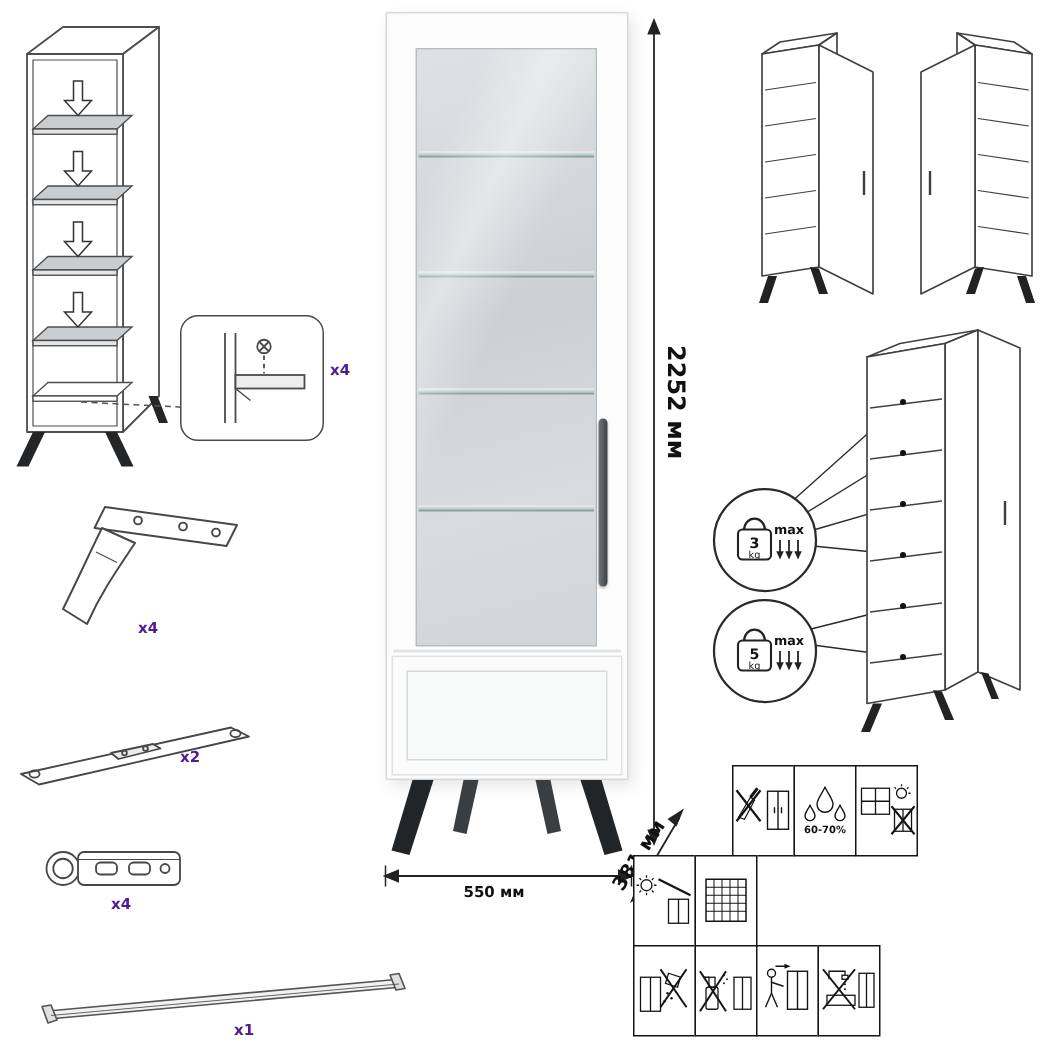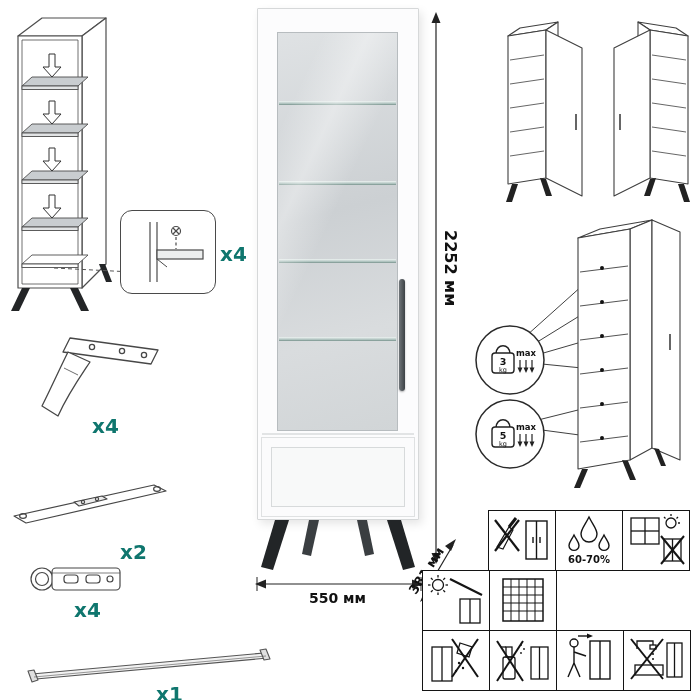--- a/index.html
+++ b/index.html
@@ -5,25 +5,25 @@
   * { margin:0; padding:0; box-sizing:border-box; }
   html,body { background:#fff; }
   .page {
     position:relative; width:694px; height:700px; background:#fff;
     font-family:"DejaVu Sans","Liberation Sans",sans-serif; color:#111; overflow:hidden;
   }
   .abs { position:absolute; }
   svg { display:block; }
   svg text { font-family:"DejaVu Sans","Liberation Sans",sans-serif; fill:#111; }
 
-  .qty { position:absolute; font-size:20px; font-weight:600; color:#0f766e; }
+  .qty { position:absolute; font-size:10px; font-weight:600; color:#4c1d95; }
 
   .dim { position:absolute; font-size:16px; font-weight:600; color:#111; white-space:nowrap; }
   .dim-h { left:460px; top:230px; transform:rotate(90deg); transform-origin:0 0; }
-  .dim-w { left:309px; top:590px; font-size:14px; }
+  .dim-w { left:309px; top:590px; font-size:10px; }
   .dim-d { left:400px; top:563px; font-size:13px; transform:rotate(-57deg); }
 
   .callout {
     position:absolute; border:1.5px solid #4a4a4a; border-radius:12px; background:#fff;
     display:flex; align-items:center; justify-content:center;
   }
 
   
   .cabinet { position:absolute; left:257px; top:8px; width:162px; height:570px; }
   .cab-body {
@@ -55,21 +55,21 @@
   }
   .panel-inset { position:absolute; inset:9px; border:1px solid #d7dadb; background:#f8f9f9; }
   .cab-legs { position:absolute; left:0; top:512px; }
 
   
   .icon-grid { position:absolute; left:422px; top:510px; }
   .icon-row { display:flex; }
   .icon-row.offset { margin-left:66px; }
   .icon-row + .icon-row { margin-top:-1px; }
   .icon-cell {
-    width:68px; height:61px; border:1px solid #141414; background:#fff;
+    width:42px; height:61px; border:1px solid #141414; background:#fff;
     display:flex; align-items:center; justify-content:center; flex:0 0 auto;
   }
   .icon-cell + .icon-cell { margin-left:-1px; }
 </style>
 </head>
 <body>
 
 <div class="page">
 
   <svg class="abs" style="left:6px;top:6px" width="128" height="314" viewBox="0 0 128 314">
@@ -136,21 +136,21 @@
   <svg class="abs" style="left:8px;top:478px" width="165" height="52" viewBox="0 0 165 52">
     <g stroke="#474747" stroke-width="1.2" fill="#fff" stroke-linejoin="round">
       <polygon points="6,38 146,7 158,13 18,45"></polygon>
       <ellipse cx="15" cy="38" rx="3.4" ry="2.4" fill="none"></ellipse>
       <ellipse cx="149" cy="11" rx="3.4" ry="2.4" fill="none"></ellipse>
       <polygon points="66,24 94,18 99,21 71,28" fill="#ececec"></polygon>
       <circle cx="75" cy="24" r="1.6" fill="none"></circle>
       <circle cx="89" cy="21" r="1.6" fill="none"></circle>
     </g>
   </svg>
-  <div class="qty" style="left:120px;top:540px">x2</div>
+  <div class="qty" style="left:120px;top:500px">x2</div>
 
   <svg class="abs" style="left:24px;top:552px" width="108" height="48" viewBox="0 0 108 48">
     <g stroke="#474747" stroke-width="1.2" fill="#fff" stroke-linejoin="round">
       <circle cx="18" cy="27" r="11"></circle>
       <circle cx="18" cy="27" r="6.5"></circle>
       <rect x="28" y="16" width="68" height="22" rx="4"></rect>
       <rect x="40" y="23" width="14" height="8" rx="3" fill="none"></rect>
       <rect x="62" y="23" width="14" height="8" rx="3" fill="none"></rect>
       <circle cx="86" cy="27" r="3" fill="none"></circle>
       <line x1="28" y1="21" x2="96" y2="21" stroke-width="0.7"></line>

